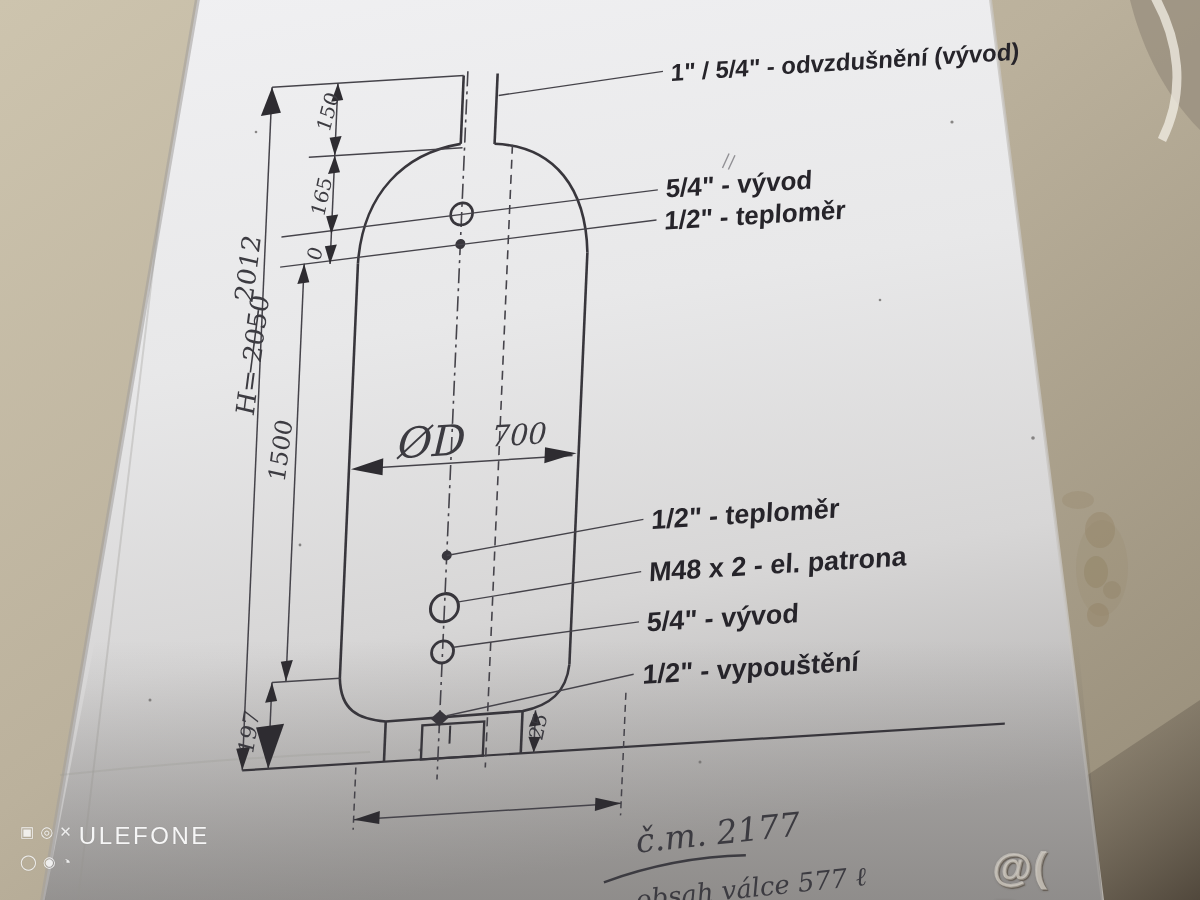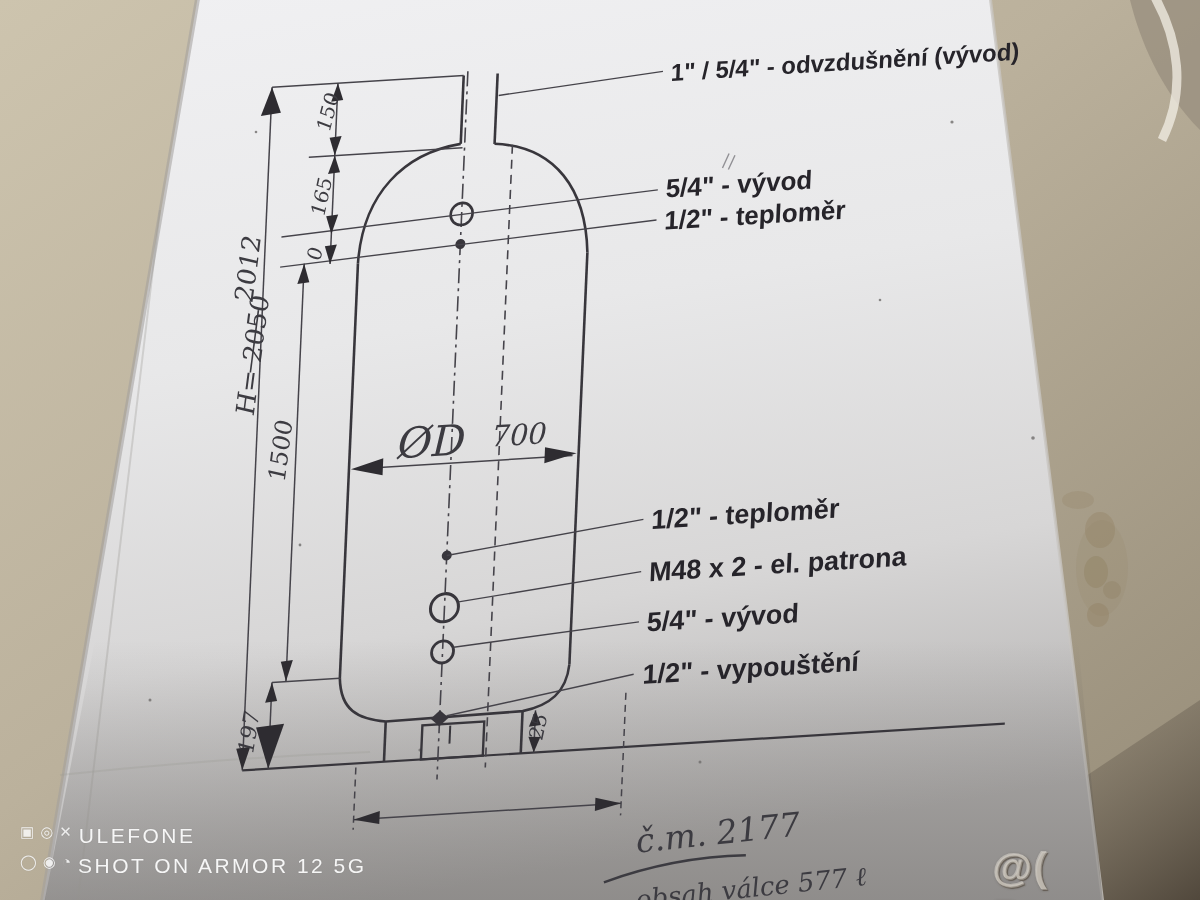--- a/index.html
+++ b/index.html
@@ -3,21 +3,21 @@
 <meta charset="utf-8">
 <style>
   html,body{margin:0;padding:0;background:#8f8573;}
   .photo{position:relative;width:1200px;height:900px;overflow:hidden;
          font-family:"Liberation Sans",sans-serif;}
   .photo svg{position:absolute;left:0;top:0;}
   .cam-mark{position:absolute;left:20px;top:817px;color:rgba(255,255,255,.92);
             text-shadow:0 0 1px rgba(120,120,120,.5);}
   .cam-row{display:flex;align-items:center;gap:7px;height:30px;}
   .cam-icons{display:flex;gap:6px;font-size:15px;opacity:.9;letter-spacing:0;}
-  .cam-text{font-size:21px;letter-spacing:2.5px;font-weight:400;margin-top:8px;}
+  .cam-text{font-size:24px;letter-spacing:2.5px;font-weight:400;margin-top:8px;}
   .site-mark{position:absolute;left:993px;top:845px;font-size:41px;font-weight:700;
              letter-spacing:1px;color:rgba(235,229,219,.38);
              text-shadow:-1px -1px 0 rgba(245,240,230,.45),1px 1px 1px rgba(70,58,45,.55),
                          0 0 3px rgba(70,58,45,.35);
              font-family:"Liberation Sans",sans-serif;}
   text{user-select:none;}
   .lbl{font-family:"Liberation Sans",sans-serif;font-weight:700;fill:#26242a;}
   .hand{font-family:"DejaVu Serif",serif;font-style:italic;fill:#3c3b41;}
   .ink{stroke:#38363c;fill:none;}
   .thin{stroke:#45434a;fill:none;}
@@ -207,18 +207,17 @@
           <span>✕</span>
         </span>
     <span class="cam-text">ULEFONE</span>
   </div>
   <div class="cam-row">
     <span class="cam-icons">
           <span>◯</span>
           <span>◉</span>
           <span>◔</span>
         </span>
-    <span class="cam-text">SHOT ON ARMOR 12 5G</span>
   </div>
 </div>
 
 <div class="site-mark">@( Bazos.cz</div>
 </div>
 
 </body></html>

